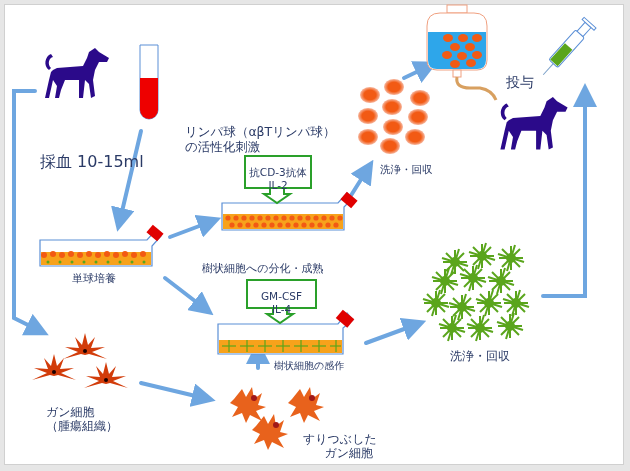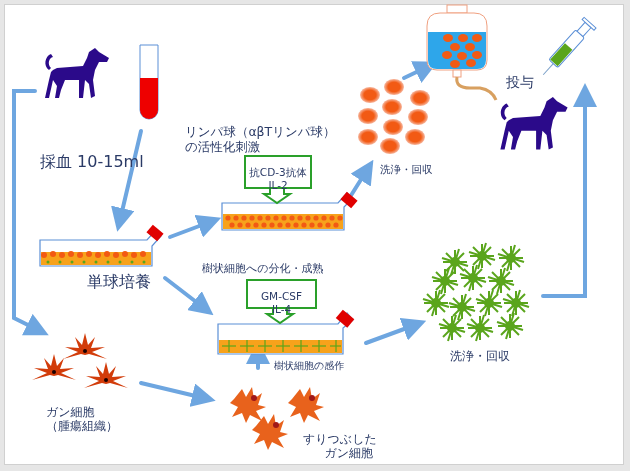--- a/index.html
+++ b/index.html
@@ -235,21 +235,21 @@
       <use href="#dcell" x="462" y="307"></use>
       <use href="#dcell" x="489" y="303"></use>
       <use href="#dcell" x="516" y="303"></use>
     <use href="#dcell" x="452" y="328"></use>
       <use href="#dcell" x="480" y="328"></use>
       <use href="#dcell" x="510" y="326"></use>
   </g>
 </svg>
 
 <div class="lbl" style="left:40px;top:128px;font-size:16px;margin-top:24px;">採血 10-15ml</div>
-<div class="lbl" style="left:87px;top:272px;font-size:16px;">単球培養</div>
+<div class="lbl" style="left:72px;top:272px;font-size:11px;">単球培養</div>
 <div class="lbl" style="left:46px;top:405px;font-size:12px;width:80px;">
   <div>ガン細胞</div>
   <div>（腫瘍組織）</div>
 </div>
 
 <div class="lbl" style="left:185px;top:124px;font-size:12.5px;width:170px;">
   <div>リンパ球（αβTリンパ球）</div>
   <div>の活性化刺激</div>
 </div>
 <div class="box" style="left:244px;top:155px;width:68px;height:34px;">

